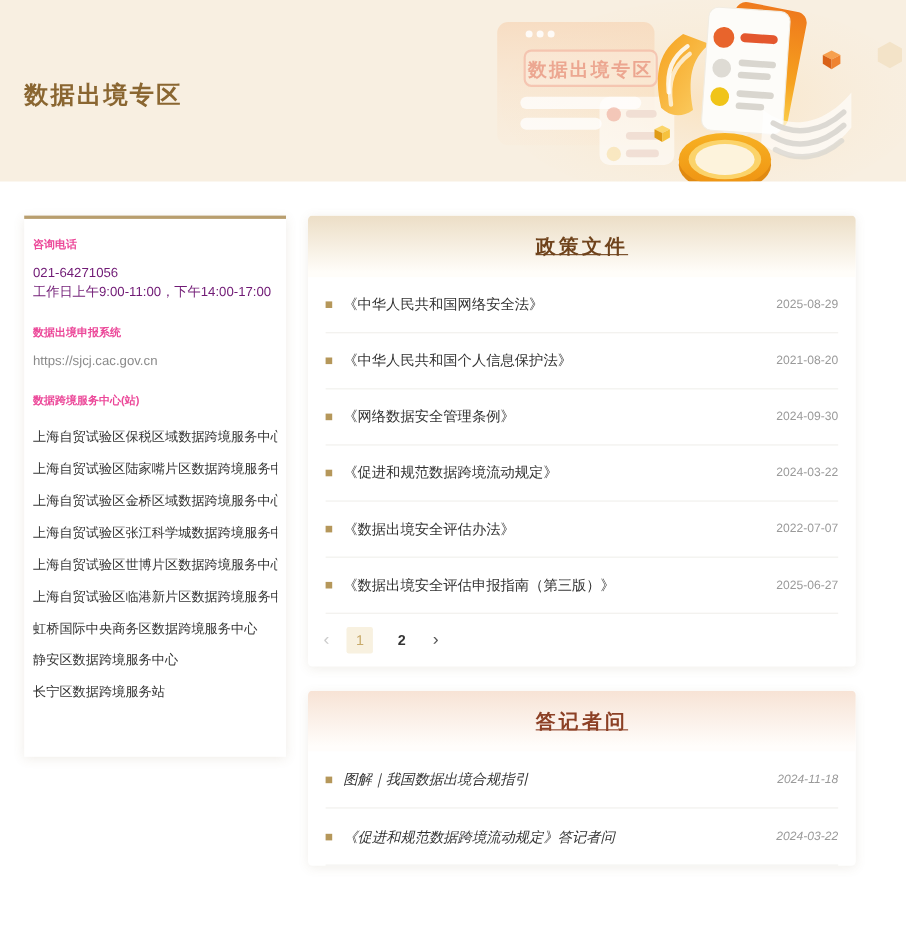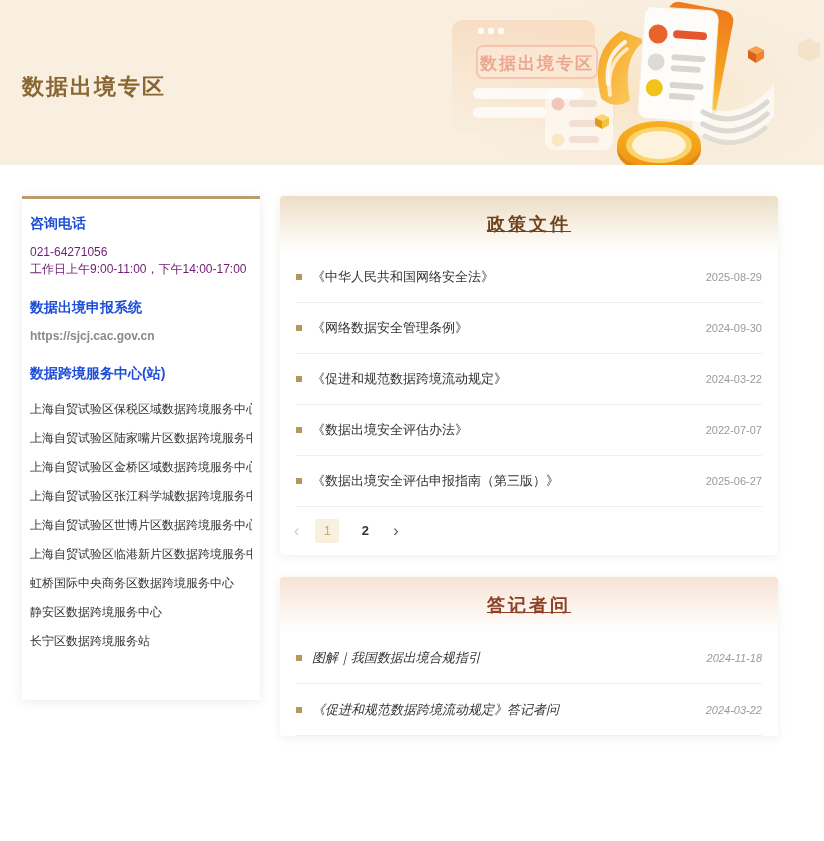--- a/index.html
+++ b/index.html
@@ -12,24 +12,24 @@
     font-weight: bold; color: #8a6631; letter-spacing: 2px; z-index: 2; }
   .banner-art { position: absolute; left: 395px; top: 0; width: 429px; height: 165px; }
 
   
   .layout { display: flex; gap: 20px; padding: 31px 46px 0 22px; align-items: flex-start; }
 
   
   .sidebar { flex: 0 0 238px; width: 238px; background: #fff;
     border-top: 3px solid #b89e6e; box-shadow: 0 2px 10px rgba(120,100,60,0.12);
     padding: 16px 8px 44px; }
-  .sb-heading { font-size: 14px; font-weight: bold; color: #1d4ed8; margin: 22px 0 12px; }
+  .sb-heading { font-size: 10px; font-weight: bold; color: #ec4899; margin: 22px 0 12px; }
   .sb-heading.first { margin-top: 0; }
   .sb-text { font-size: 12px; color: #701a75; line-height: 15px; margin: 2px 0; }
-  .sb-link { font-size: 12px; color: #8a8a8a; text-decoration: none; display: block; cursor: pointer; font-weight: bold; }
+  .sb-link { font-size: 12px; color: #8a8a8a; text-decoration: none; display: block; cursor: pointer; }
   .center-item { font-size: 12px; color: #333; line-height: 29px; display: block;
     text-decoration: none; white-space: nowrap; overflow: hidden; cursor: pointer; }
 
   
   .main { flex: 1; min-width: 0; }
   .card { background: #fff; border-radius: 4px; box-shadow: 0 2px 10px rgba(120,100,60,0.10);
     margin-bottom: 22px; overflow: hidden; }
   .card-header { display: flex; align-items: center; justify-content: center; }
   .card-header.docs { height: 56px; background: linear-gradient(#ecdec6, #fffdf9 92%); }
   .card-header.reads { height: 55px; background: linear-gradient(#f7e3d5, #fffdfb 92%); }
@@ -190,20 +190,25 @@
         <span class="card-title">政策文件</span>
       </div>
       <div class="news-list" id="docs-list">
           <div class="news-row h51">
             <span class="bullet"></span>
             <a class="news-title">《中华人民共和国网络安全法》</a>
             <span class="news-date">2025-08-29</span>
           </div>
           <div class="news-row h51">
             <span class="bullet"></span>
+            <a class="news-title">《中华人民共和国个人信息保护法》</a>
+            <span class="news-date">2021-08-20</span>
+          </div>
+          <div class="news-row h51">
+            <span class="bullet"></span>
             <a class="news-title">《网络数据安全管理条例》</a>
             <span class="news-date">2024-09-30</span>
           </div>
           <div class="news-row h51">
             <span class="bullet"></span>
             <a class="news-title">《促进和规范数据跨境流动规定》</a>
             <span class="news-date">2024-03-22</span>
           </div>
           <div class="news-row h51">
             <span class="bullet"></span>

